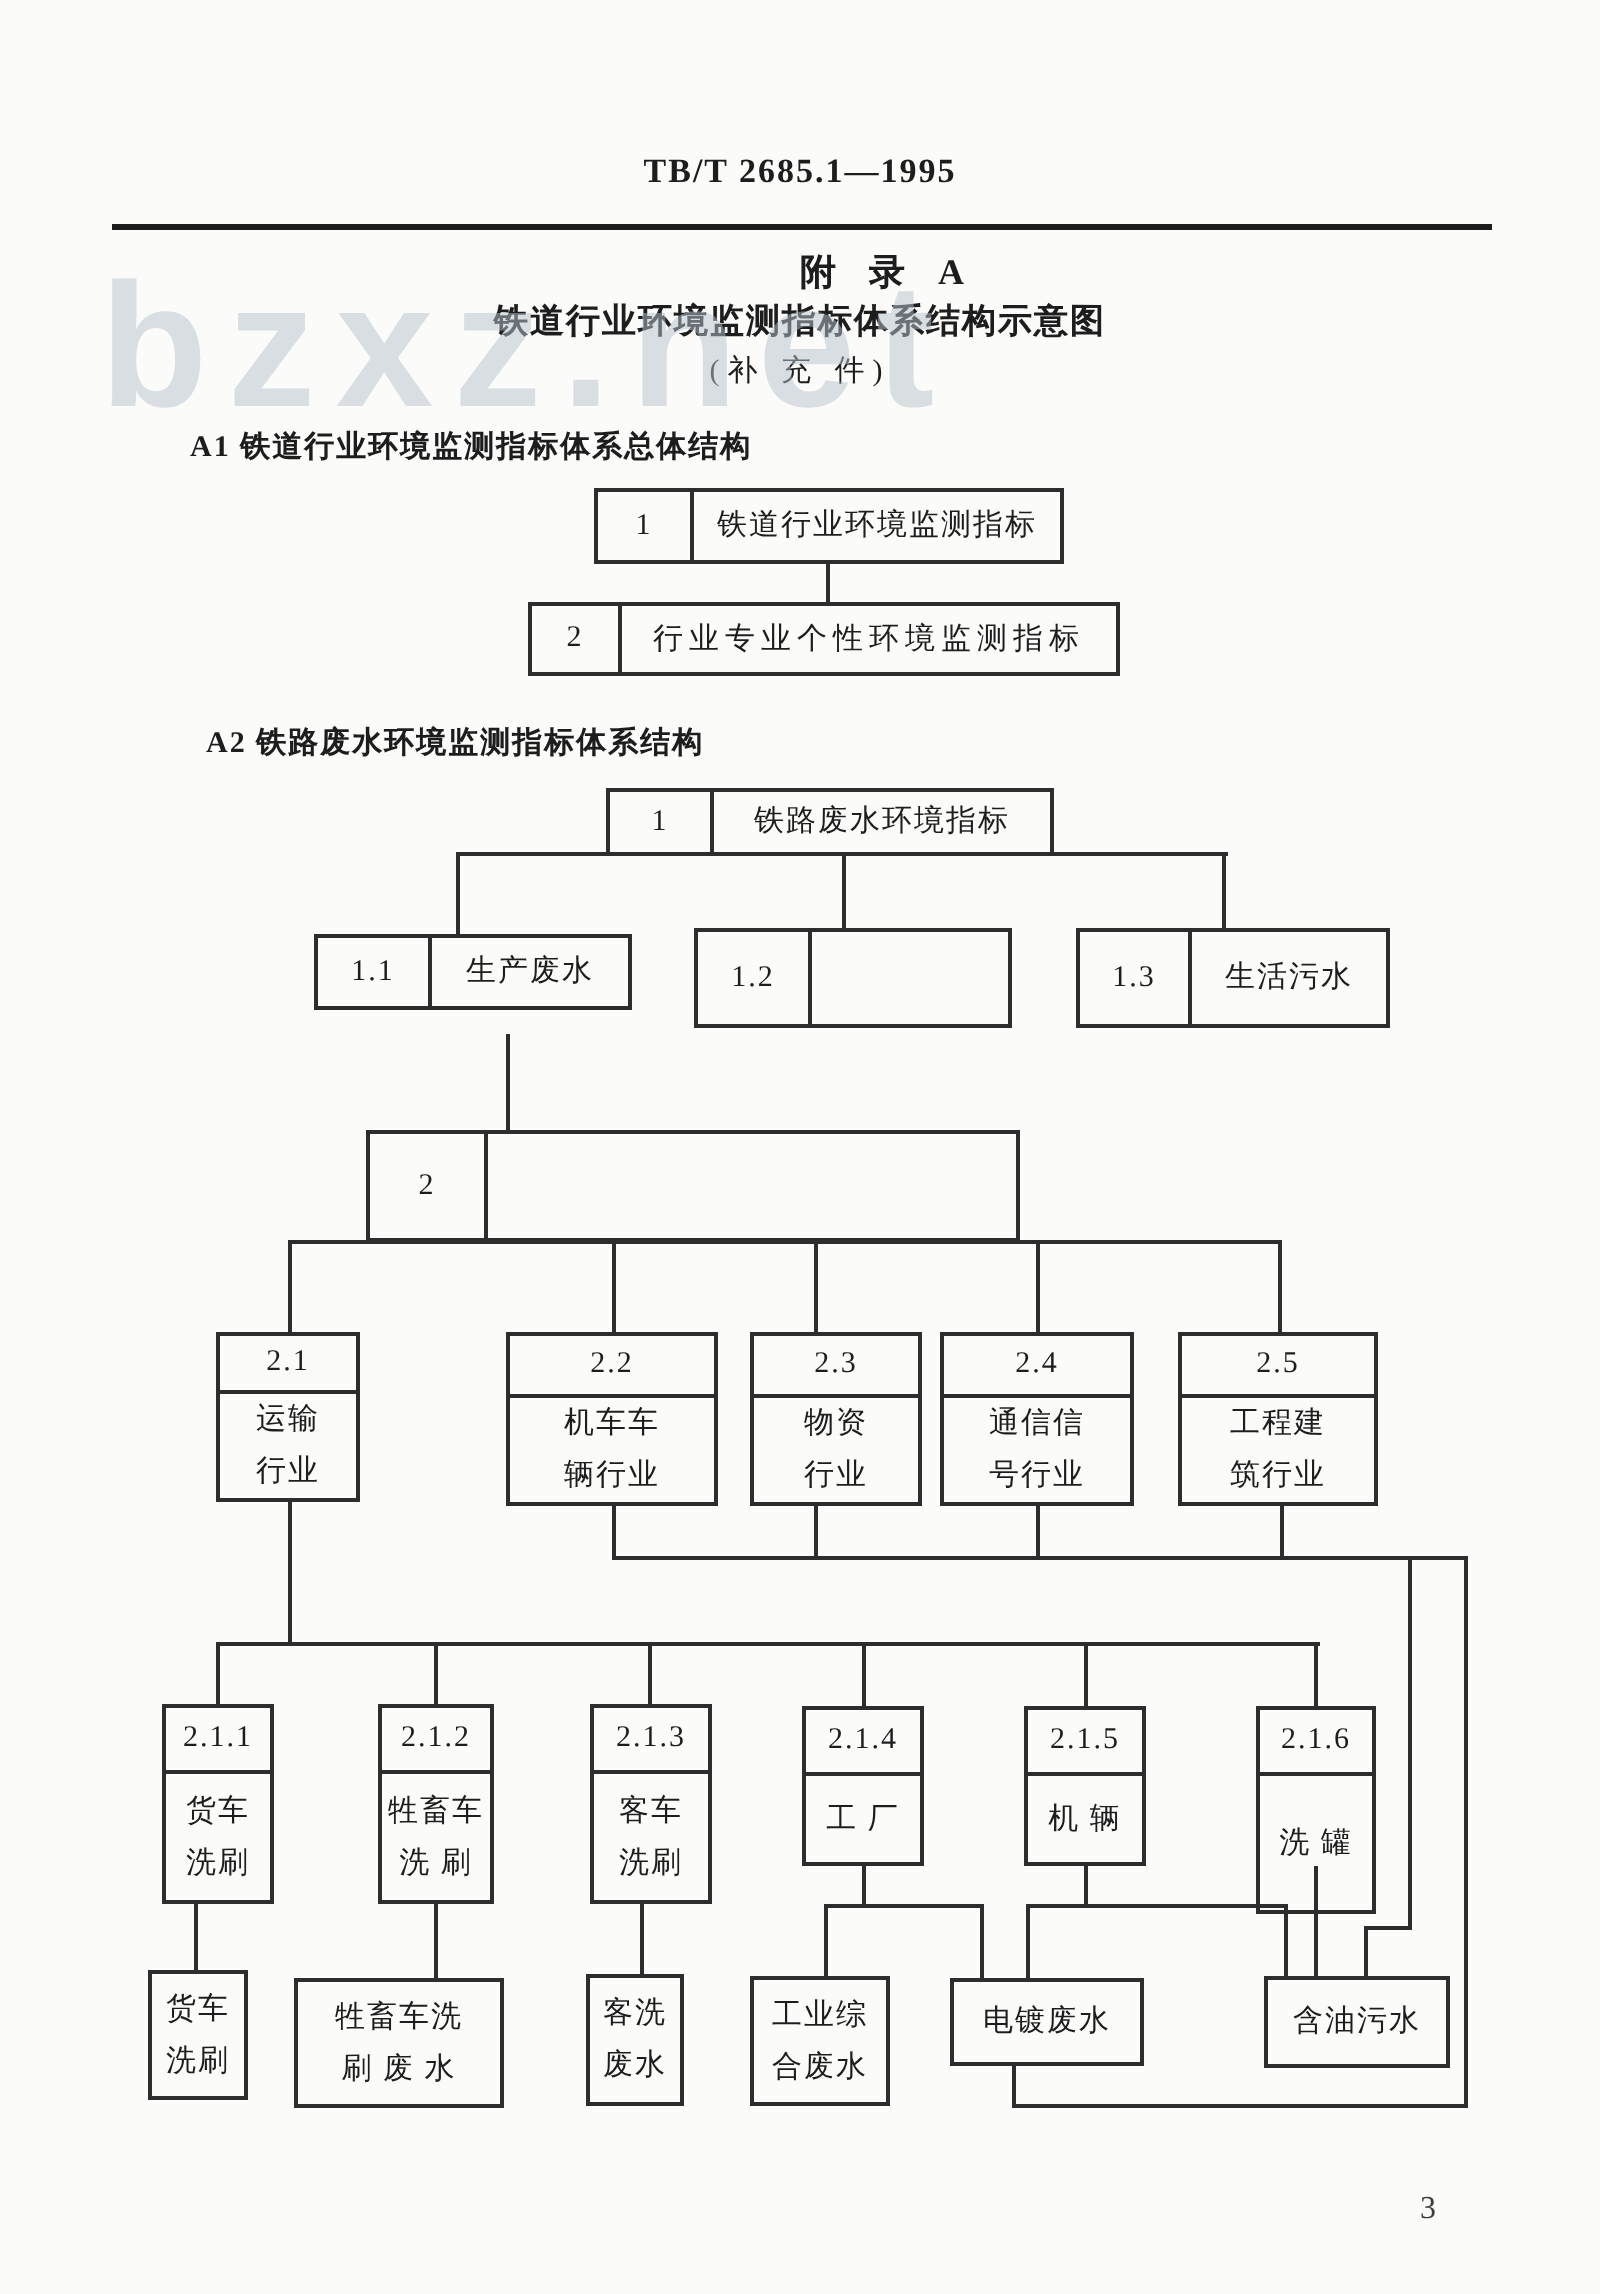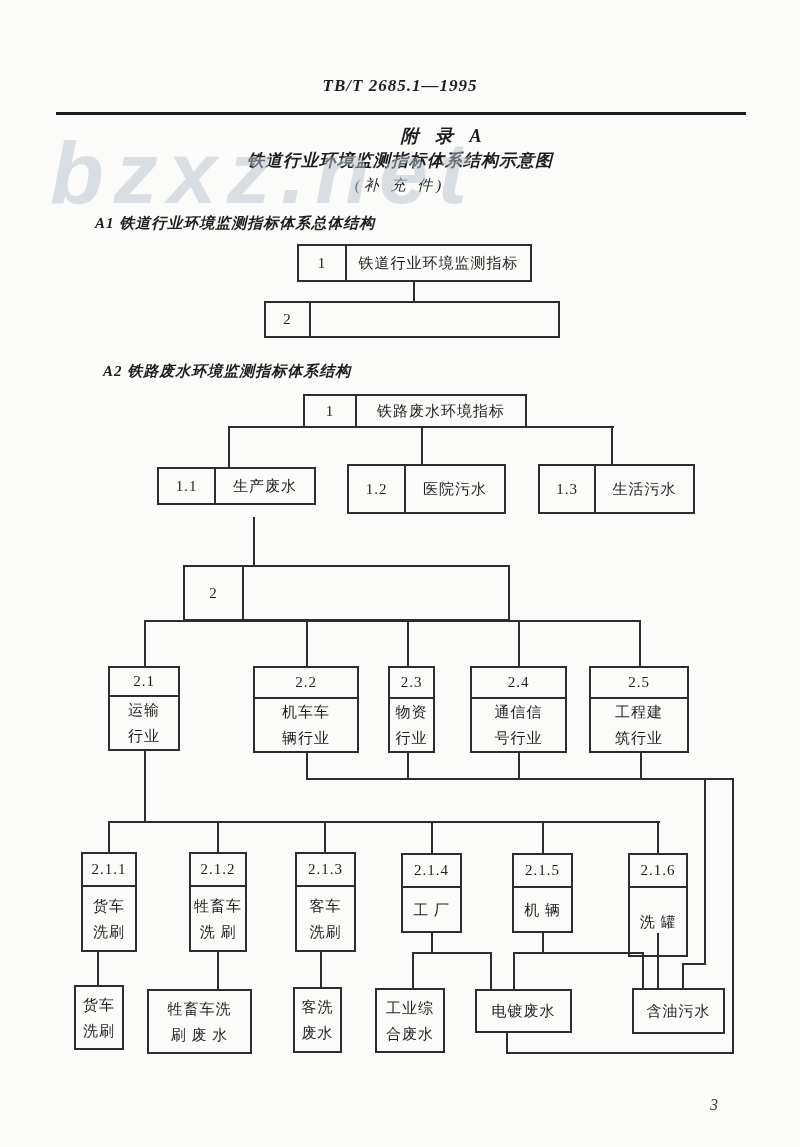--- a/index.html
+++ b/index.html
@@ -1,18 +1,18 @@
 <!DOCTYPE html>
 <html><head>
 <meta charset="utf-8">
 <style>
   html,body{margin:0;padding:0;}
   body{width:800px;height:1147px;position:relative;background:#fbfbf9;
        font-family:"Liberation Serif","DejaVu Serif",serif;color:#1d1d1d;overflow:hidden;}
-  .abs{position:absolute;font-style:italic;}
+  .abs{position:absolute;}
   
   #hdr{left:0;top:76px;width:800px;text-align:center;font-size:17px;font-weight:bold;letter-spacing:1px;}
   #rule{left:56px;top:112px;width:690px;height:3px;background:#1c1c1c;}
   #t-appendix{left:0;top:124px;width:800px;text-align:center;font-size:18px;font-weight:bold;letter-spacing:6px;margin-left:44px;}
   #t-main{left:0;top:149px;width:800px;text-align:center;font-size:17px;font-weight:bold;letter-spacing:1px;}
   #t-suppl{left:0;top:176px;width:800px;text-align:center;font-size:15px;letter-spacing:4px;}
   #wm{left:50px;top:122px;width:700px;font-family:"Liberation Sans","DejaVu Sans",sans-serif;
       font-size:88px;font-weight:bold;letter-spacing:10px;color:#b7c3cc;opacity:.5;z-index:5;pointer-events:none;}
   #h-a1{left:95px;top:214px;font-size:15px;font-weight:bold;letter-spacing:1px;}
   #h-a2{left:103px;top:362px;font-size:15px;font-weight:bold;letter-spacing:1px;}
@@ -30,21 +30,21 @@
   
   #bA11{left:297px;top:244px;width:235px;height:38px;} #bA11 .num{width:46px;}
   #bA12{left:264px;top:301px;width:296px;height:37px;} #bA12 .num{width:43px;} #bA12 .lbl{letter-spacing:3px;}
   #bB1{left:303px;top:394px;width:224px;height:34px;} #bB1 .num{width:50px;}
   #b11{left:157px;top:467px;width:159px;height:38px;} #b11 .num{width:55px;}
   #b12{left:347px;top:464px;width:159px;height:50px;} #b12 .num{width:55px;}
   #b13{left:538px;top:464px;width:157px;height:50px;} #b13 .num{width:54px;}
   #bB2{left:183px;top:565px;width:327px;height:56px;} #bB2 .num{width:57px;}
   #b21{left:108px;top:666px;width:72px;height:85px;}  #b21 .num{height:33px;}
   #b22{left:253px;top:666px;width:106px;height:87px;} #b22 .num{height:33px;}
-  #b23{left:375px;top:666px;width:47px;height:87px;margin-left:13px;}  #b23 .num{height:33px;}
+  #b23{left:375px;top:666px;width:86px;height:87px;}  #b23 .num{height:33px;}
   #b24{left:470px;top:666px;width:97px;height:87px;}  #b24 .num{height:33px;}
   #b25{left:589px;top:666px;width:100px;height:87px;justify-content:space-between;} #b25 .num{height:33px;}
   #b211{left:81px;top:852px;width:56px;height:100px;}  #b211 .num{height:31px;}
   #b212{left:189px;top:852px;width:58px;height:100px;} #b212 .num{height:31px;}
   #b213{left:295px;top:852px;width:61px;height:100px;} #b213 .num{height:31px;}
   #b214{left:401px;top:853px;width:61px;height:80px;}  #b214 .num{height:31px;}
   #b215{left:512px;top:853px;width:61px;height:80px;}  #b215 .num{height:31px;text-align:center;}
   #b216{left:628px;top:853px;width:60px;height:104px;}  #b216 .num{height:31px;}
   #bL1{left:74px;top:985px;width:50px;height:65px;}
   #bL2{left:147px;top:989px;width:105px;height:65px;}
@@ -65,41 +65,41 @@
 
 <div class="abs" id="h-a1">A1 铁道行业环境监测指标体系总体结构</div>
 
 <div class="box hbox" id="bA11">
   <div class="num">1</div>
   <div class="lbl">铁道行业环境监测指标</div>
 </div>
 <div class="cl" style="left:413px;top:282px;width:2px;height:19px;"></div>
 <div class="box hbox" id="bA12">
   <div class="num">2</div>
+  <div class="lbl">行业专业个性环境监测指标</div>
 </div>
 
 <div class="abs" id="h-a2">A2 铁路废水环境监测指标体系结构</div>
 
 <div class="box hbox" id="bB1">
   <div class="num">1</div>
   <div class="lbl">铁路废水环境指标</div>
 </div>
 
 <div class="cl" style="left:228px;top:426px;width:386px;height:2px;"></div>
 <div class="cl" style="left:228px;top:426px;width:2px;height:41px;"></div>
 <div class="cl" style="left:421px;top:428px;width:2px;height:36px;"></div>
 <div class="cl" style="left:611px;top:426px;width:2px;height:38px;"></div>
 
 <div class="box hbox" id="b11">
   <div class="num">1.1</div>
   <div class="lbl">生产废水</div>
 </div>
 <div class="box hbox" id="b12">
   <div class="num">1.2</div>
-  <div class="lbl">医院污水</div>
 </div>
 <div class="box hbox" id="b13">
   <div class="num">1.3</div>
   <div class="lbl">生活污水</div>
 </div>
 
 <div class="cl" style="left:253px;top:517px;width:2px;height:48px;"></div>
 
 <div class="box hbox" id="bB2">
   <div class="num">2</div>

